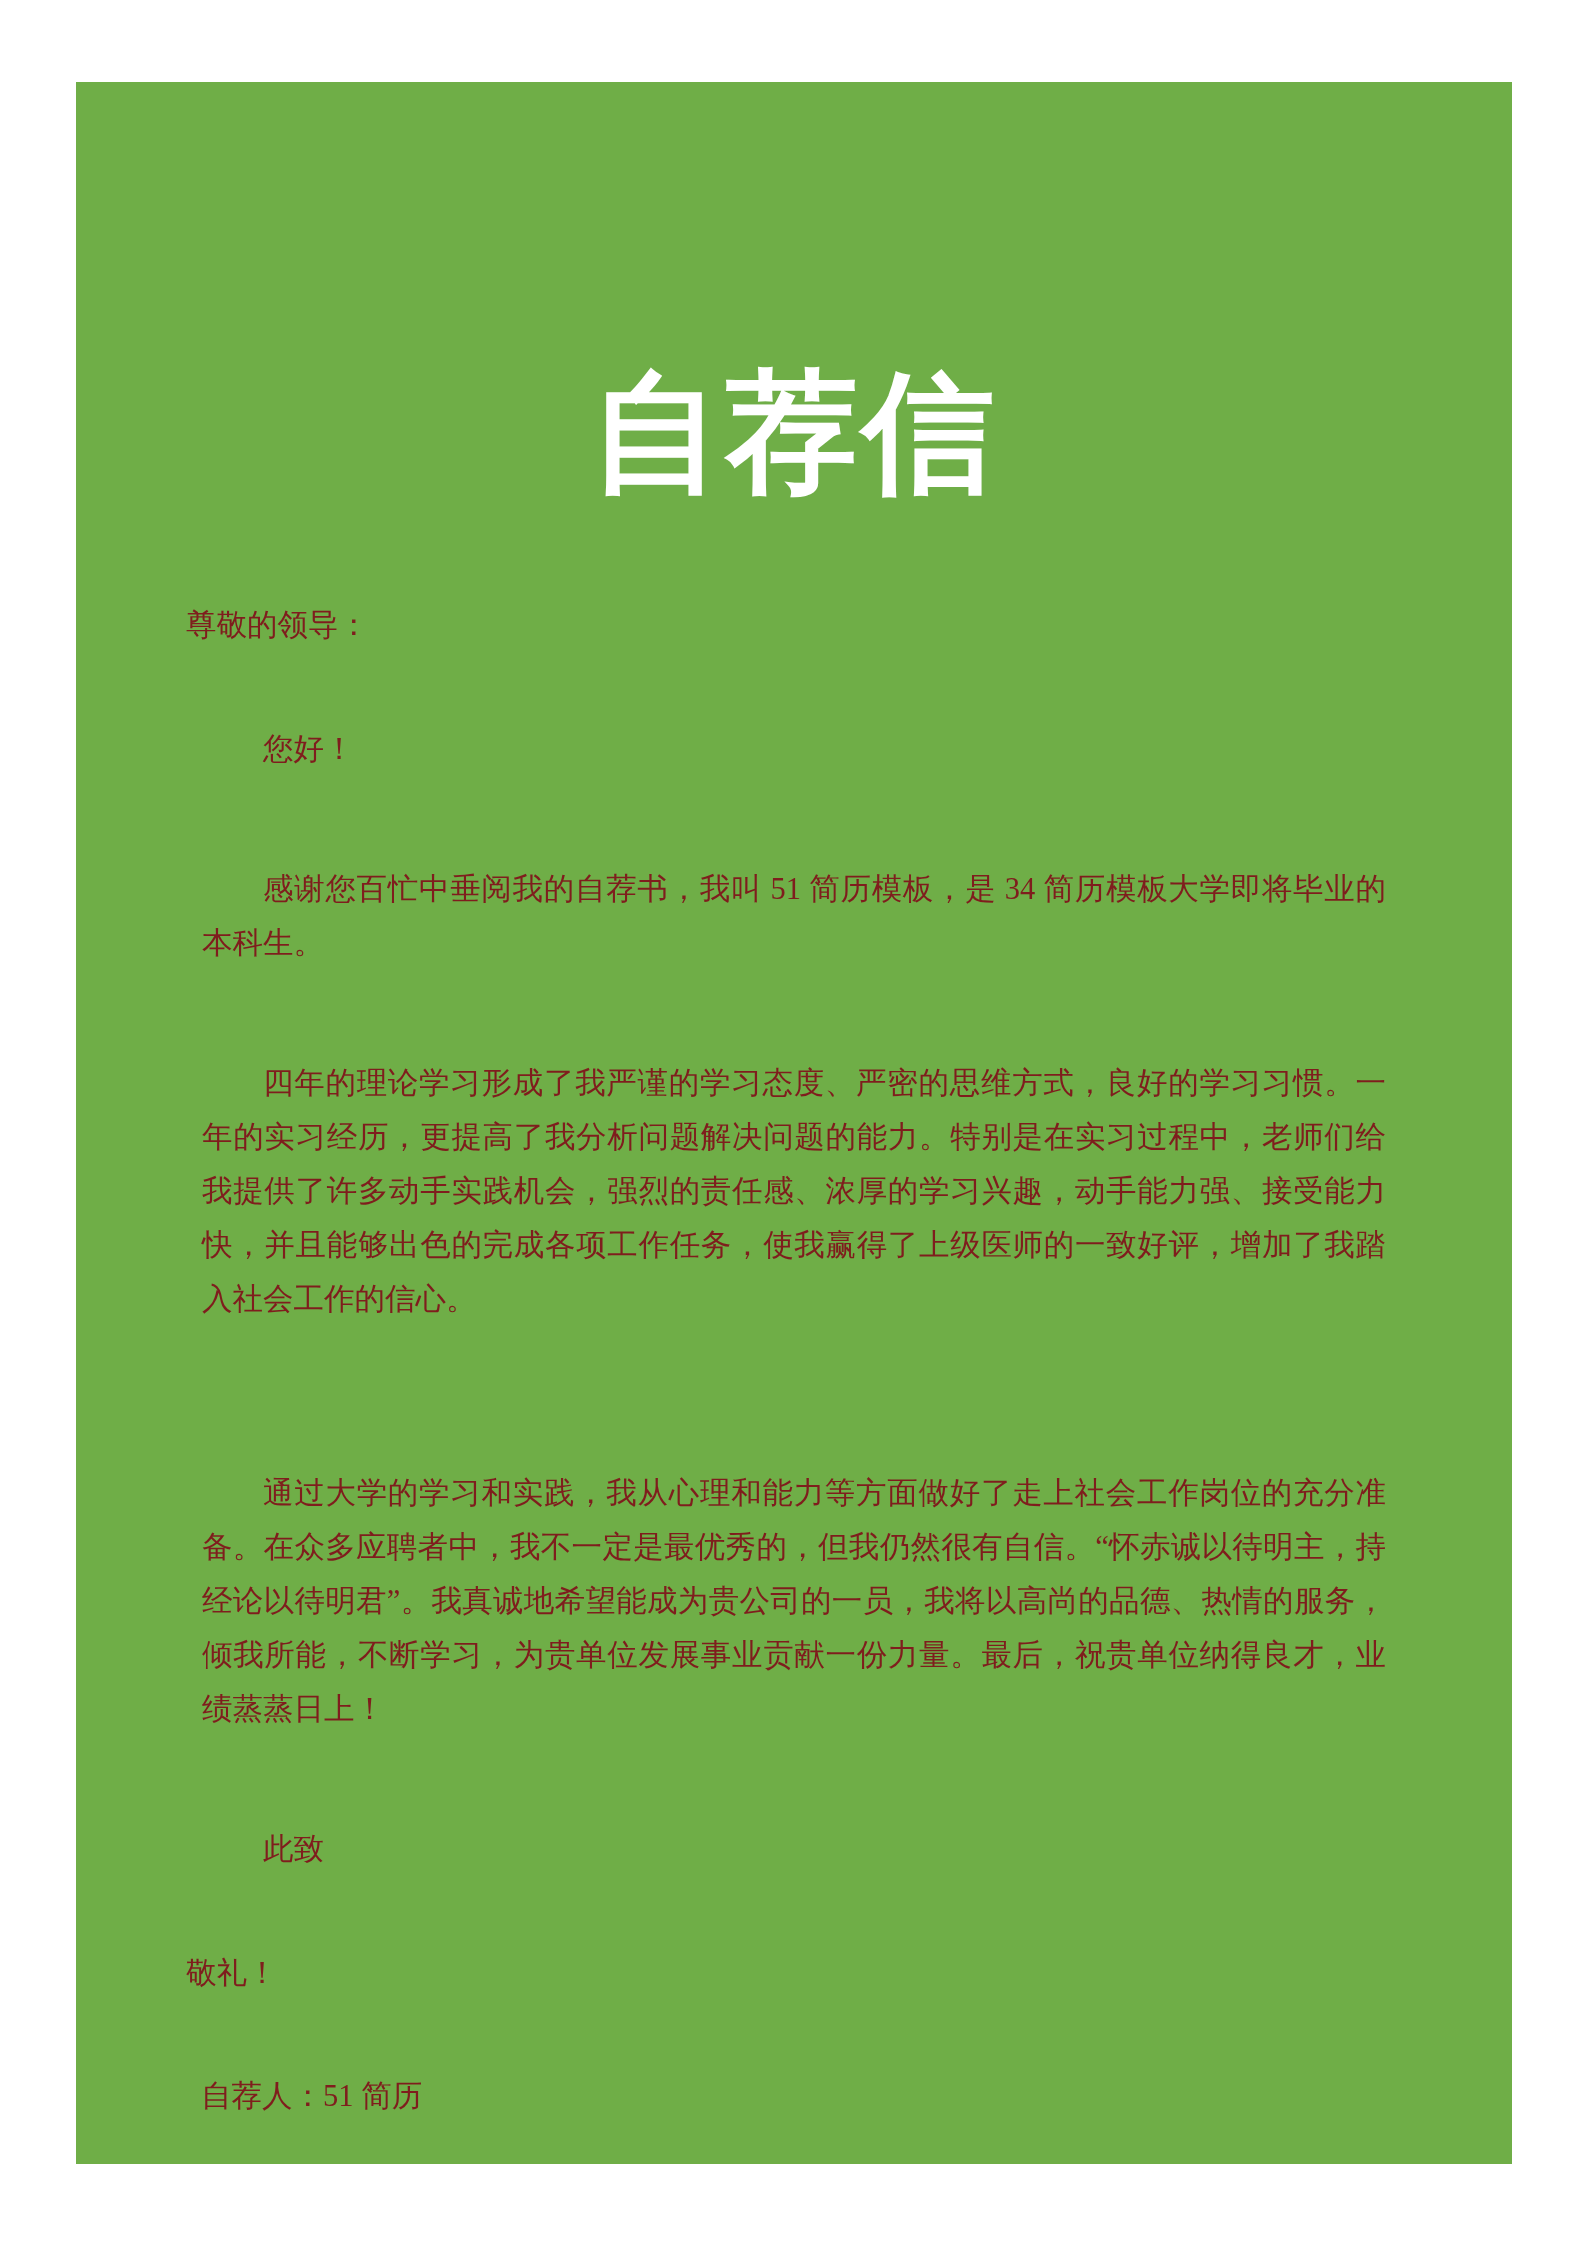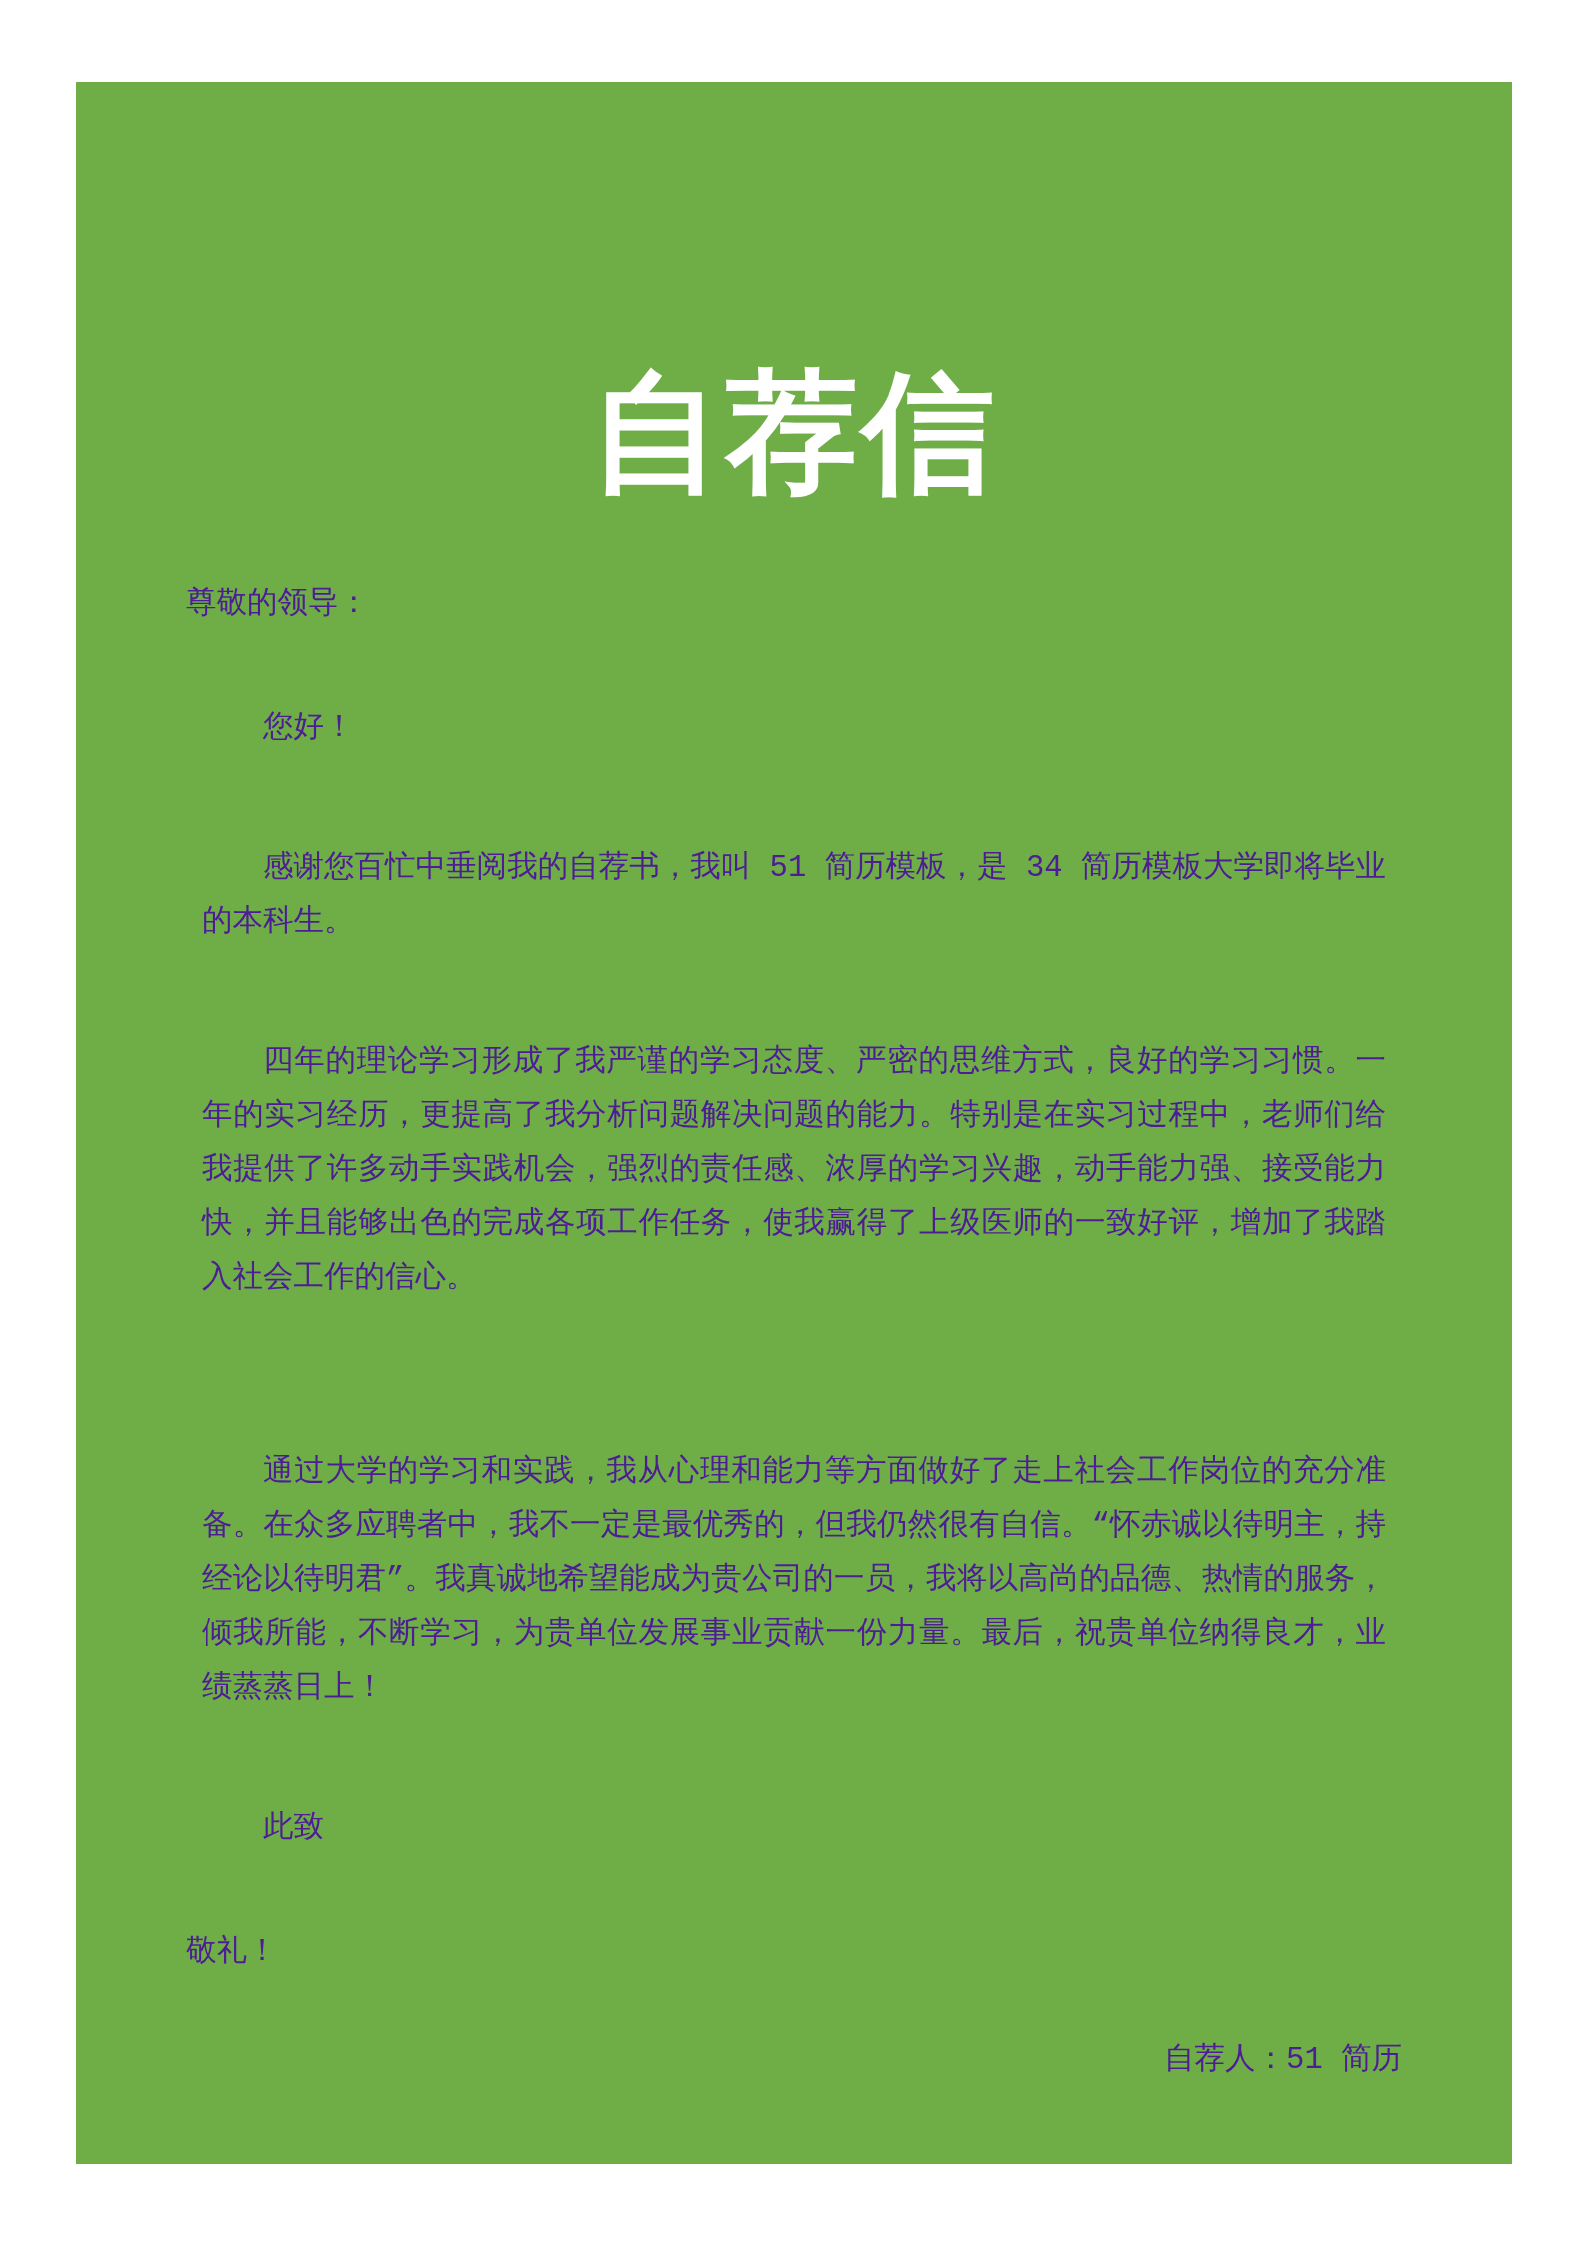--- a/index.html
+++ b/index.html
@@ -45,25 +45,25 @@
     font-weight: bold;
     letter-spacing: 4px;
     font-family: "DejaVu Sans", "Liberation Sans", sans-serif;
   }
 
   
   #letter-body {
     position: absolute;
     left: 110px;
     right: 110px;
-    top: 495px;
-    color: #4c1d95;
+    top: 516px;
+    color: #7f1d1d;
     font-size: 30.5px;
     line-height: 54px;
-    font-family: Liberation Mono, monospace;
+    font-family: Liberation Serif, serif;
     text-align: justify;
     text-justify: inter-character;
   }
 
   .salutation {
     margin: 0 0 0 0;
   }
 
   .para {
     margin: 16px;
@@ -77,22 +77,22 @@
   .small-spacer {
     height: 54px;
   }
 
   .closing-left {
     margin: 0;
     text-indent: 0;
   }
 
   .signature {
-    margin: 0;
-    text-align: right;
+    margin: 15px;
+    text-align: left;
     text-indent: 0;
   }
 </style>
 </head>
 <body>
 
 <div id="page">
 
   <div id="green-panel">
 

